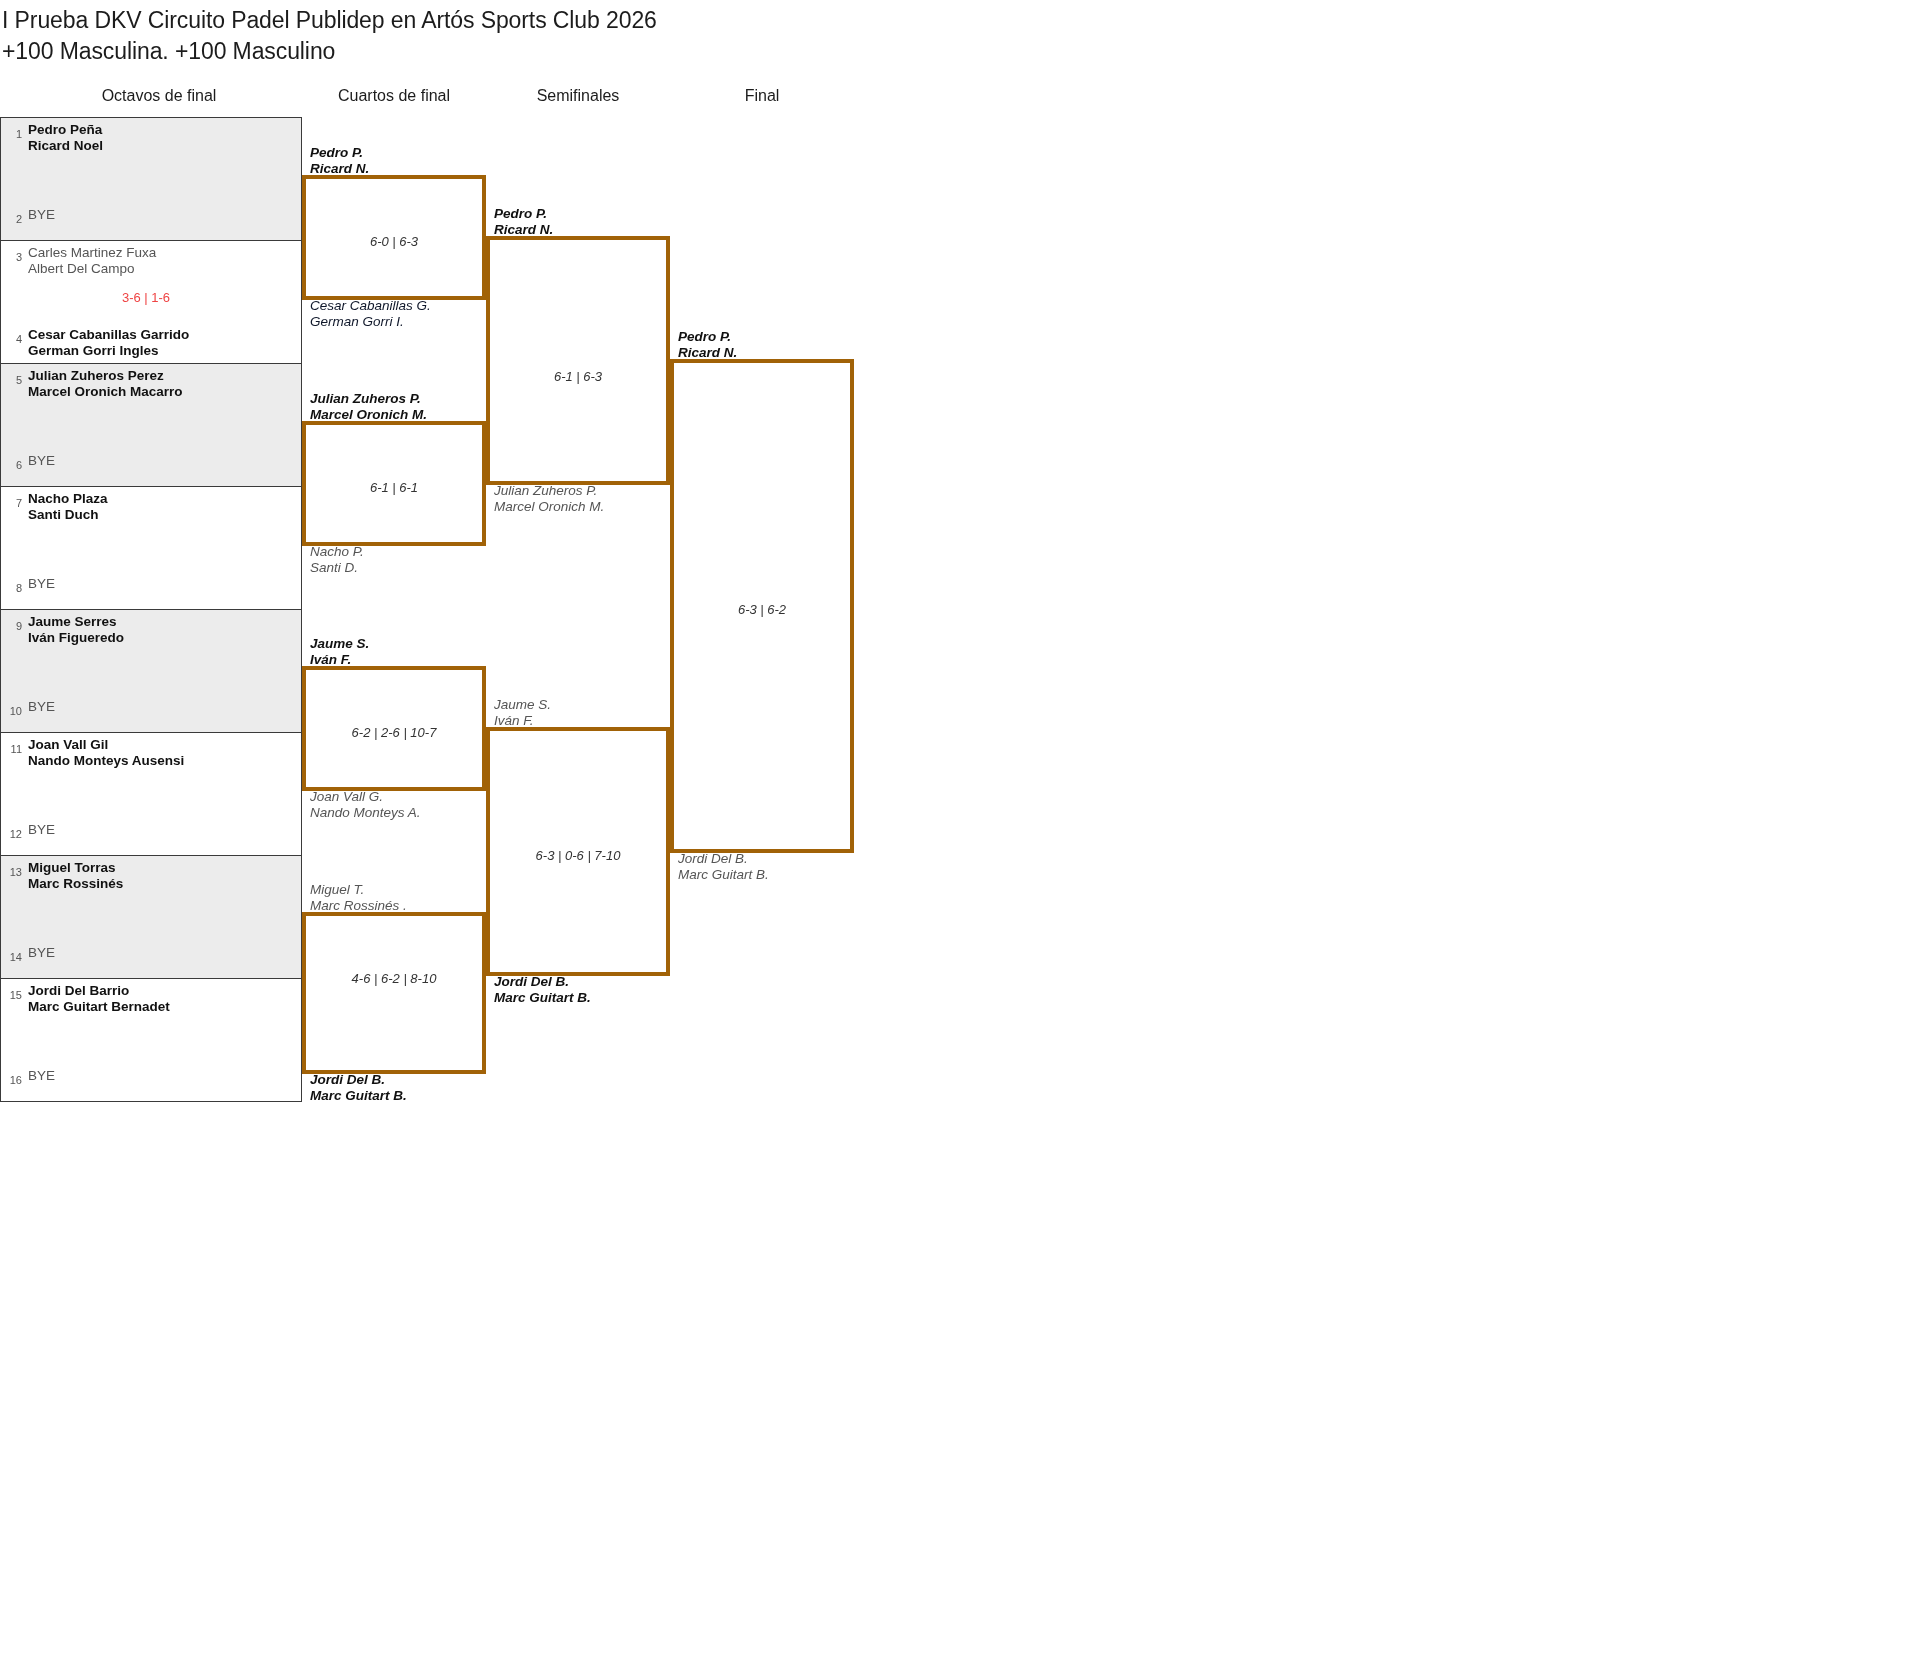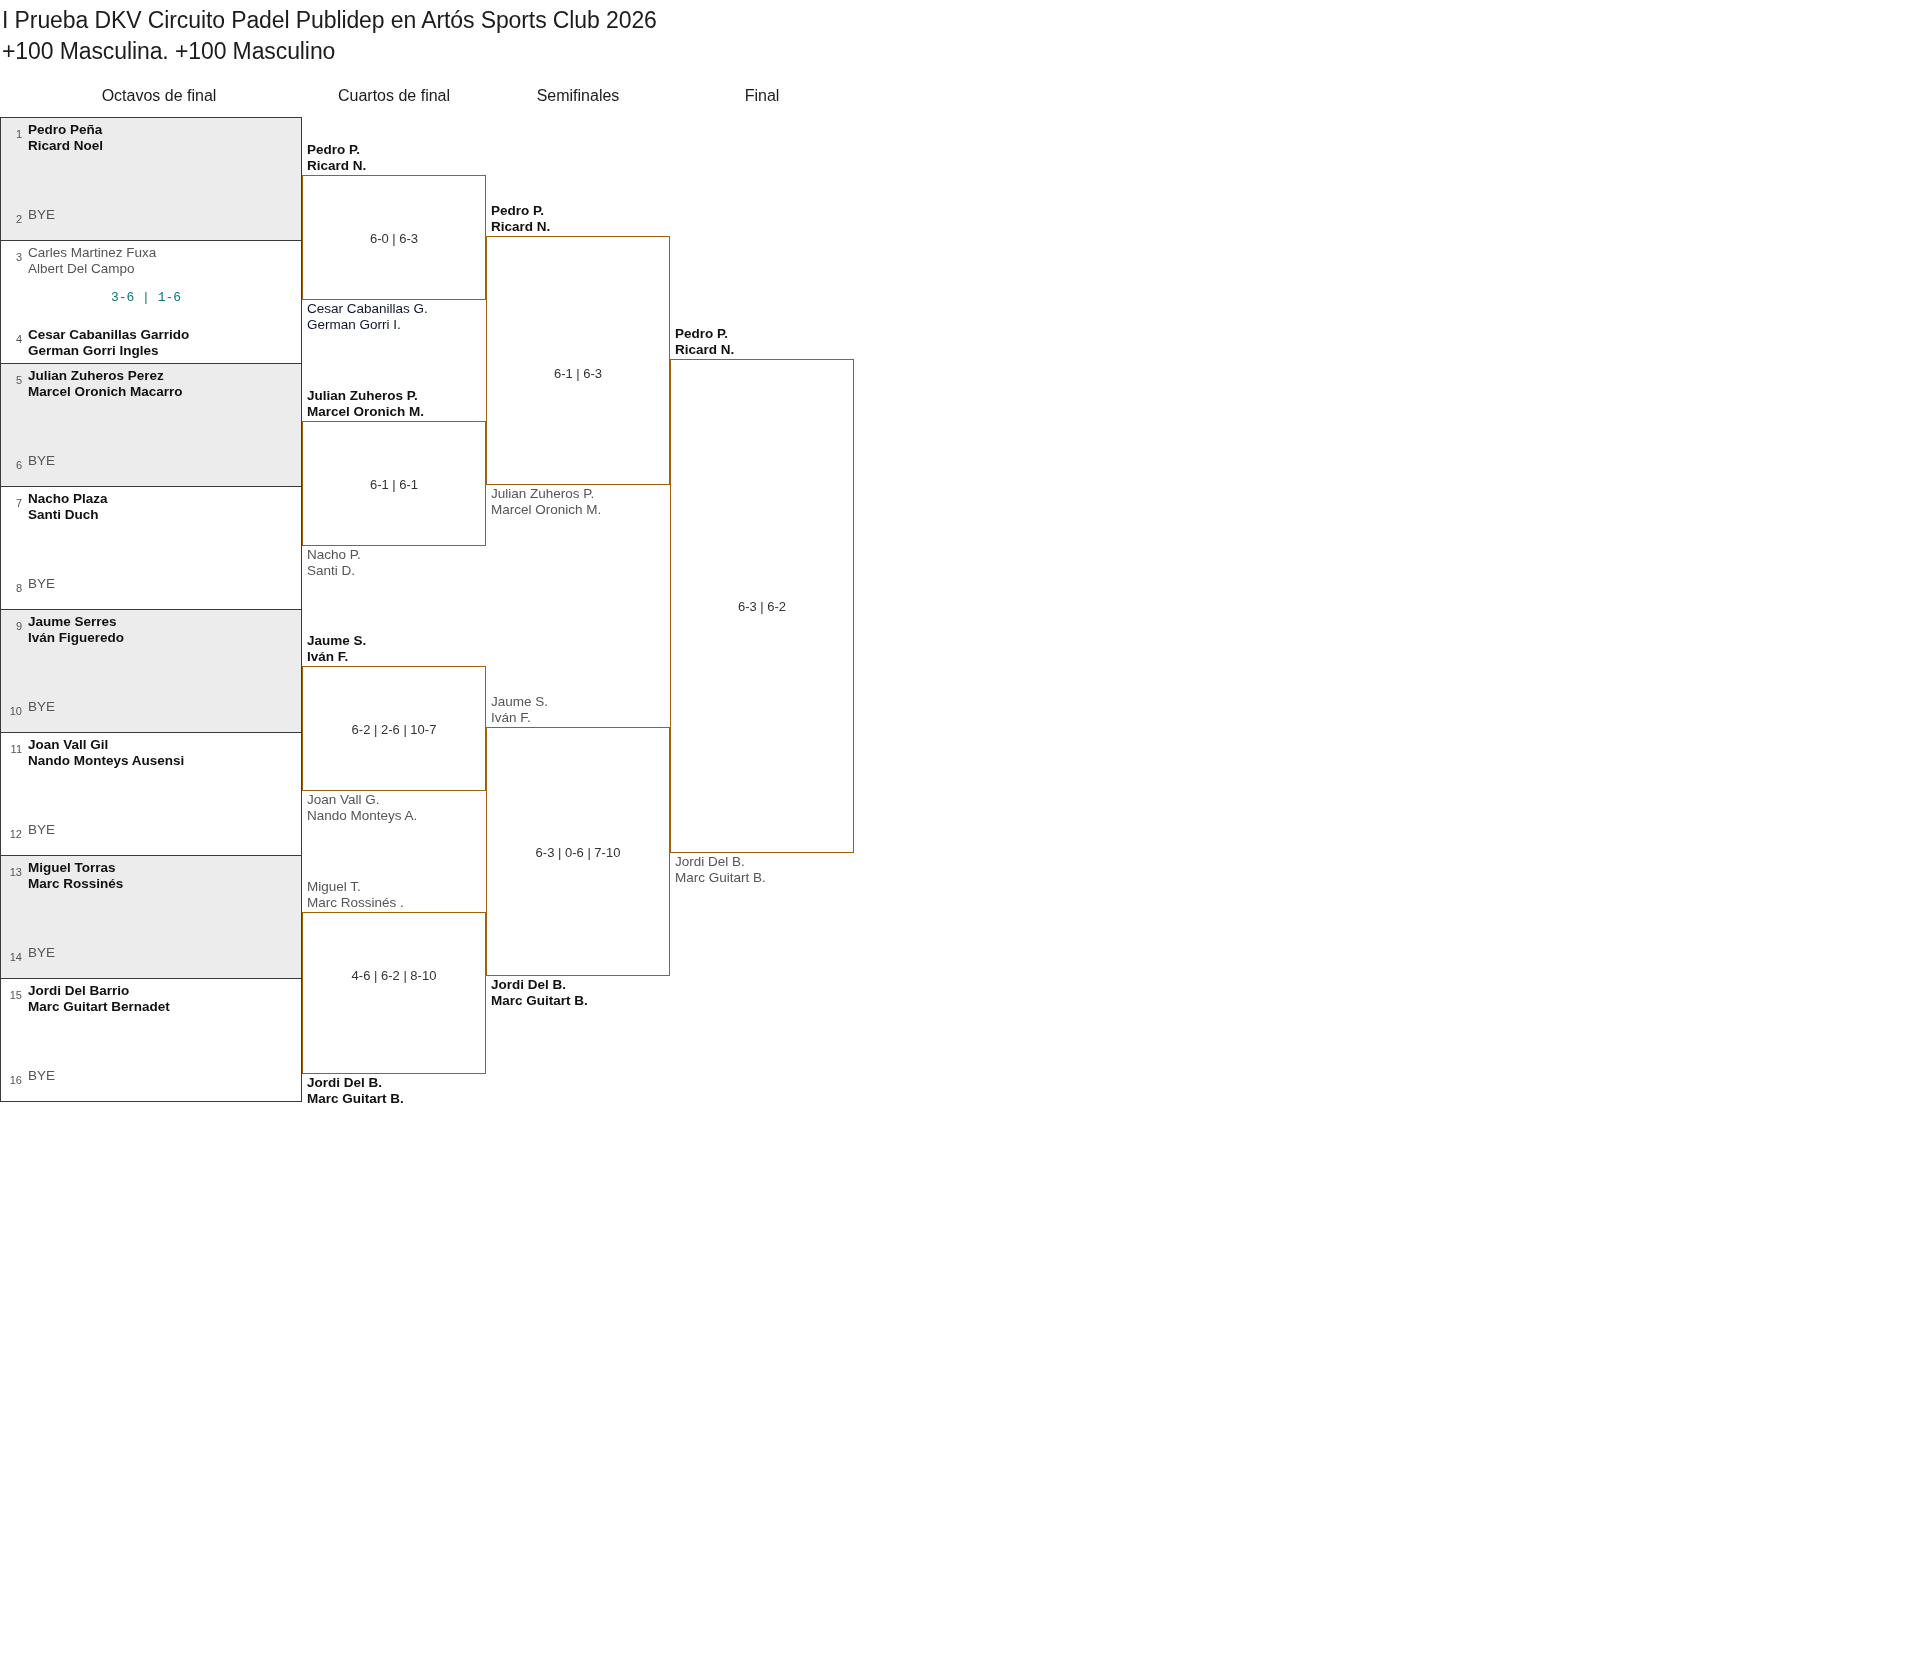--- a/index.html
+++ b/index.html
@@ -116,30 +116,30 @@
   .bye-text { color: #555555; font-weight: 400; font-size: 13.5px; line-height: 16px; padding-left: 4px; }
 
   .r1-score {
     position: absolute;
     left: 0;
     top: 49px;
     width: 290px;
     text-align: center;
     font-size: 13px;
     line-height: 16px;
-    color: #0f766e;
-    font-family: Liberation Mono, monospace;
+    color: #ef4444;
   }
 
   
   .mbox {
     position: absolute;
     box-sizing: border-box;
-    border: 1px solid #a16207;
+    border: 4px solid #a16207;
     background: transparent;
+    font-style: italic;
   }
   .mbox .slot {
     position: absolute;
     left: 4px;
     font-size: 13.5px;
     line-height: 16px;
     white-space: nowrap;
   }
   .mbox .slot .nm { display: block; }
   .mbox .slot.top-out    { top: -34px; }

